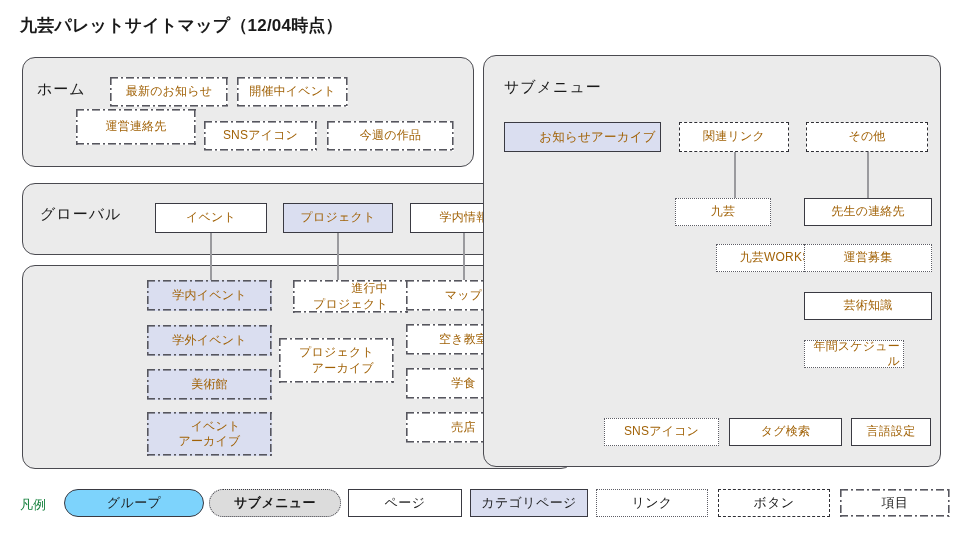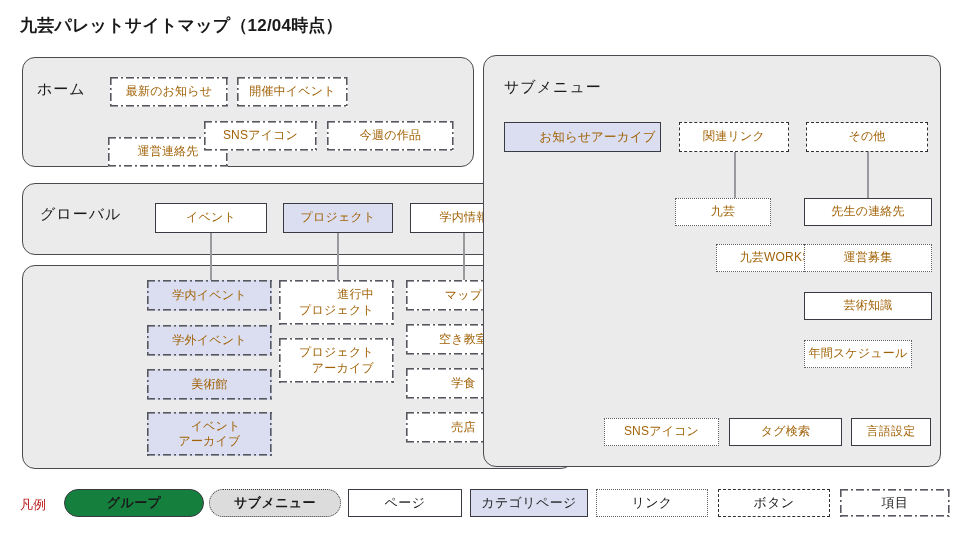--- a/index.html
+++ b/index.html
@@ -106,38 +106,38 @@
     position: absolute;
     background: #9a9a9e;
     width: 1.5px;
   }
 
   
   .legend-label {
     position: absolute;
     font-size: 13px;
     white-space: nowrap;
-    color: #b91c1c;
+    color: #15803d;
   }
   .legend-chip {
     position: absolute;
     box-sizing: border-box;
     display: flex;
     align-items: center;
     justify-content: center;
     font-size: 13px;
     color: #1a1a1a;
     letter-spacing: 0.4px;
     white-space: nowrap;
   }
   .lg-group {
-    background: #15803d;
+    background: #7dd3fc;
     border: 1.5px solid #3a3a42;
     border-radius: 16px;
-    font-weight: bold;
+    font-weight: normal;
   }
   .lg-submenu {
     background: #dcdcdc;
     border: 1.8px dotted #3a3a42;
     border-radius: 16px;
     font-weight: bold;
   }
 </style>
 </head>
 <body>
@@ -145,21 +145,21 @@
 <div id="canvas">
 
   <div class="page-title">九芸パレットサイトマップ（12/04時点）</div>
 
   <div class="group-panel" style="left:22px; top:57px; width:452px; height:110px;"></div>
   <div class="group-label" style="left:37px; top:80px;">ホーム</div>
 
   <div class="node t-item" style="left:110px; top:77px; width:118px; height:30px;">最新のお知らせ</div>
   <div class="node t-item" style="left:237px; top:77px; width:111px; height:30px;">開催中イベント</div>
 
-  <div class="node t-item" style="left:76px; top:137px; width:120px; height:30px;margin-left:32px;">運営連絡先</div>
+  <div class="node t-item" style="left:76px; top:109px; width:120px; height:36px;">運営連絡先</div>
   <div class="node t-item" style="left:204px; top:121px; width:113px; height:30px;">SNSアイコン</div>
   <div class="node t-item" style="left:327px; top:121px; width:127px; height:30px;">今週の作品</div>
 
   <div class="group-panel" style="left:22px; top:183px; width:552px; height:72px;"></div>
   <div class="group-label" style="left:40px; top:205px;">グローバル</div>
 
   <div class="node t-page" style="left:155px; top:203px; width:112px; height:30px;">イベント</div>
   <div class="node t-catpage" style="left:283px; top:203px; width:110px; height:30px;">プロジェクト</div>
   <div class="node t-page" style="left:410px; top:203px; width:108px; height:30px;">学内情報</div>
 
@@ -168,21 +168,21 @@
   <div class="conn" style="left:210px; top:233px; height:47px;"></div>
   <div class="conn" style="left:337px; top:233px; height:47px;"></div>
   <div class="conn" style="left:463px; top:233px; height:47px;"></div>
 
   <div class="node t-item t-item-blue" style="left:147px; top:280px; width:125px; height:31px;">学内イベント</div>
   <div class="node t-item t-item-blue" style="left:147px; top:325px; width:125px; height:31px;">学外イベント</div>
   <div class="node t-item t-item-blue" style="left:147px; top:369px; width:125px; height:31px;">美術館</div>
   <div class="node t-item t-item-blue" style="left:147px; top:412px; width:125px; height:44px; white-space:pre-line;">イベント
 アーカイブ</div>
 
-  <div class="node t-item" style="left:279px; top:280px; width:115px; height:45px; white-space:pre-line;">進行中
+  <div class="node t-item" style="left:293px; top:280px; width:115px; height:33px; white-space:pre-line;">進行中
 プロジェクト</div>
   <div class="node t-item" style="left:279px; top:338px; width:115px; height:45px; white-space:pre-line;">プロジェクト
 アーカイブ</div>
 
   <div class="node t-item" style="left:406px; top:280px; width:115px; height:31px;">マップ</div>
   <div class="node t-item" style="left:406px; top:324px; width:115px; height:31px;">空き教室</div>
   <div class="node t-item" style="left:406px; top:368px; width:115px; height:31px;">学食</div>
   <div class="node t-item" style="left:406px; top:412px; width:115px; height:31px;">売店</div>
 
   <div class="submenu-panel" style="left:483px; top:55px; width:458px; height:412px;"></div>
@@ -194,21 +194,21 @@
 
   <div class="conn" style="left:734px; top:152px; height:46px;"></div>
   <div class="conn" style="left:867px; top:152px; height:46px;"></div>
 
   <div class="node t-link" style="left:675px; top:198px; width:96px; height:28px;">九芸</div>
   <div class="node t-link" style="left:675px; top:244px; width:118px; height:28px;margin-left:41px;">九芸WORKS</div>
 
   <div class="node t-page" style="left:804px; top:198px; width:128px; height:28px;">先生の連絡先</div>
   <div class="node t-link" style="left:804px; top:244px; width:128px; height:28px;">運営募集</div>
   <div class="node t-page" style="left:804px; top:292px; width:128px; height:28px;">芸術知識</div>
-  <div class="node t-link" style="left:804px; top:340px; width:108px; height:28px;">年間スケジュール</div>
+  <div class="node t-link" style="left:804px; top:340px; width:100px; height:28px;">年間スケジュール</div>
 
   <div class="node t-link" style="left:604px; top:418px; width:115px; height:28px;">SNSアイコン</div>
   <div class="node t-page" style="left:729px; top:418px; width:113px; height:28px;">タグ検索</div>
   <div class="node t-page" style="left:851px; top:418px; width:80px; height:28px;">言語設定</div>
 
   <div class="legend-label" style="left:20px; top:496px;">凡例</div>
 
   <div class="legend-chip lg-group" style="left:64px; top:489px; width:140px; height:28px;">グループ</div>
   <div class="legend-chip lg-submenu" style="left:209px; top:489px; width:132px; height:28px;">サブメニュー</div>
   <div class="legend-chip t-page" style="left:348px; top:489px; width:114px; height:28px;">ページ</div>

